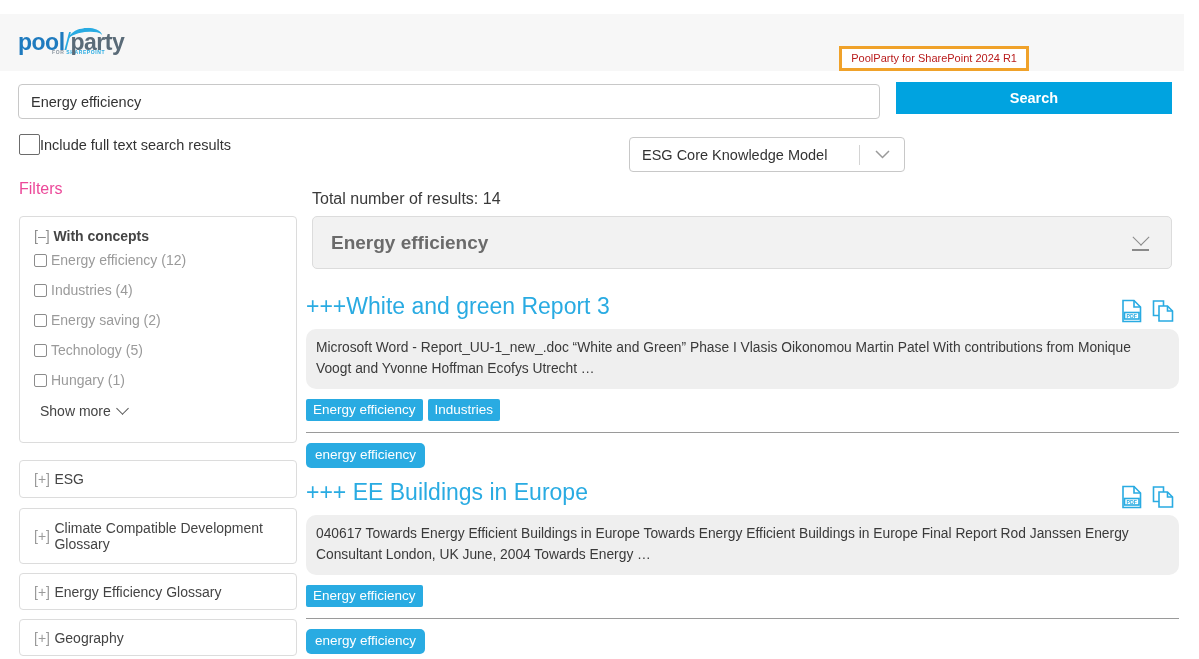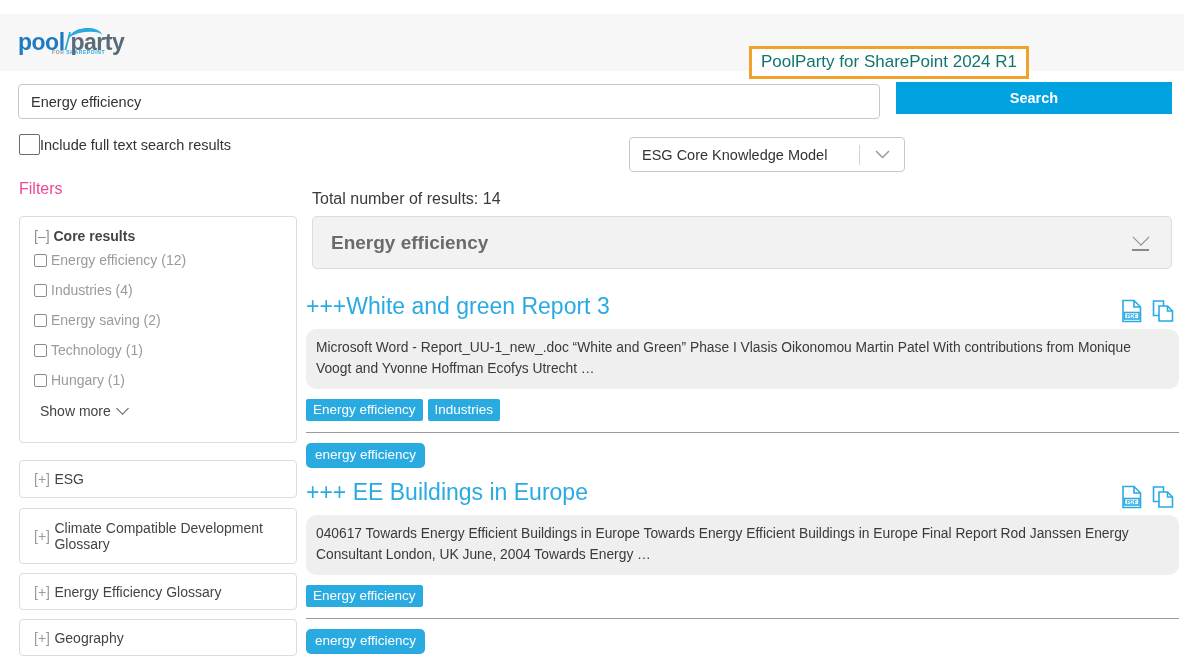--- a/index.html
+++ b/index.html
@@ -41,21 +41,21 @@
     width: 34px; height: 12px;
     border-top: 4px solid #29abe2;
     border-radius: 60% 60% 0 0 / 100% 100% 0 0;
     transform: rotate(-7deg);
   }
   .version-badge {
     position: absolute; right: 27px; top: 46px;
     border: 3px solid #f0a22a;
     background: #fff;
     padding: 3px 9px 4px 9px;
-    font-size: 17px; color: #0f766e;
+    font-size: 11px; color: #b91c1c;
     white-space: nowrap;
   }
 
   
   .search-input {
     position: absolute; left: 18px; top: 84px;
     width: 862px; height: 35px;
     border: 1px solid #c8c8c8; border-radius: 4px;
     background: #fff; color: #333; font-size: 14.5px;
     padding: 0 12px;
@@ -247,38 +247,38 @@
         <path d="M1 1 L7.5 7.5 L14 1" fill="none" stroke="#9a9a9a" stroke-width="1.5"></path>
       </svg>
     </span>
   </div>
 
   <div class="filters-title">Filters</div>
 
   <div class="filter-card" id="filter-core">
     <div class="core-head">
       <span class="bracket">[–]</span>
-      <span class="label">Core results</span>
+      <span class="label">With concepts</span>
     </div>
     <div class="facet-list">
       <div class="facet-item">
         <span class="facet-cb"></span>
         <span class="facet-label">Energy efficiency (12)</span>
       </div>
       <div class="facet-item">
         <span class="facet-cb"></span>
         <span class="facet-label">Industries (4)</span>
       </div>
       <div class="facet-item">
         <span class="facet-cb"></span>
         <span class="facet-label">Energy saving (2)</span>
       </div>
       <div class="facet-item">
         <span class="facet-cb"></span>
-        <span class="facet-label">Technology (1)</span>
+        <span class="facet-label">Technology (5)</span>
       </div>
       <div class="facet-item">
         <span class="facet-cb"></span>
         <span class="facet-label">Hungary (1)</span>
       </div>
     </div>
     <div class="show-more">
       <span>Show more</span>
       <span class="chev"></span>
     </div>

